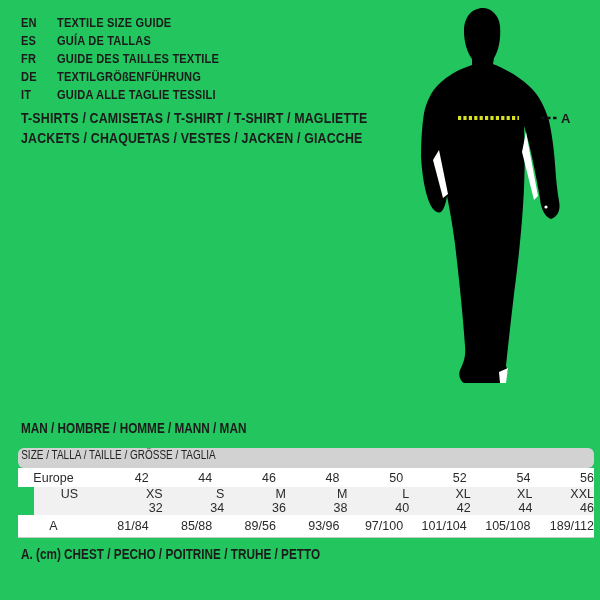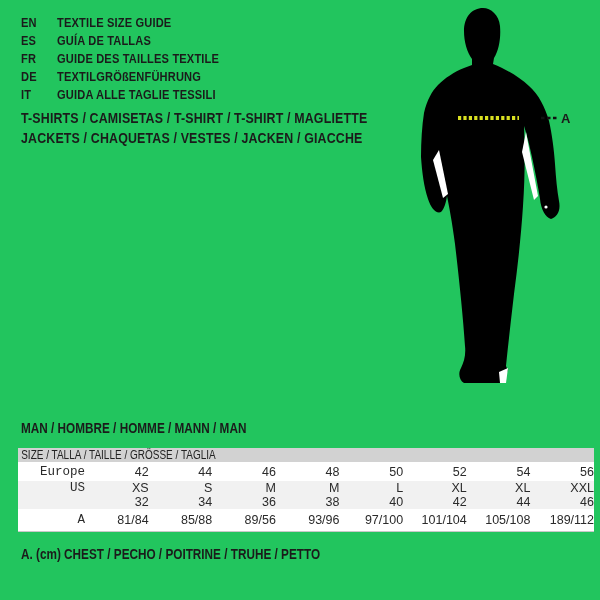--- a/index.html
+++ b/index.html
@@ -15,28 +15,28 @@
   
   .cat-block{position:absolute;left:21px;top:108px;transform:scaleX(0.80);transform-origin:left top;}
   .cat-line{line-height:19.5px;font-size:15.5px;font-weight:700;letter-spacing:0.2px;white-space:nowrap;}
   
   .figure-svg{position:absolute;left:420px;top:0px;width:160px;height:400px;}
   .measure-label{position:absolute;left:561px;top:112px;font-size:13px;font-weight:700;line-height:13px;}
   
   .man-title{position:absolute;left:21px;top:421px;font-size:14px;font-weight:700;line-height:14px;transform:scaleX(0.84);transform-origin:left top;white-space:nowrap;}
   
   .size-table{position:absolute;left:18px;top:448px;width:576px;font-size:12.5px;color:#2a2a2a;}
-  .st-header{height:14px;line-height:14px;background:#d2d2d2;}
+  .st-header{height:20px;line-height:14px;background:#d2d2d2;border-radius:6px;}
   .st-header span{display:inline-block;padding-left:4px;transform:scaleX(0.80);transform-origin:left top;font-weight:400;color:#222;white-space:nowrap;}
   .st-row{display:flex;align-items:center;}
   .st-row.r-europe{height:19px;background:#ffffff;}
-  .st-band{background:#f1f1f1;}
+  .st-band{background:#f1f1f1;margin-left:16px;}
   .st-row.r-us,.st-row.r-num{height:14px;}
   .st-row.r-a{height:22px;background:#ffffff;border-bottom:1px solid #c9c9c9;}
-  .st-label{flex:0 0 67px;text-align:right;padding-left:4px;box-sizing:border-box;font-family:Liberation Mono, monospace;}
+  .st-label{flex:0 0 67px;text-align:center;padding-left:4px;box-sizing:border-box;}
   .st-cell{flex:1 1 0;text-align:right;}
   
   .footnote{position:absolute;left:21px;top:547px;font-size:14px;font-weight:700;line-height:14px;transform:scaleX(0.84);transform-origin:left top;white-space:nowrap;}
 </style>
 </head>
 <body>
 
 <div class="canvas">
 
   <div class="lang-block">

